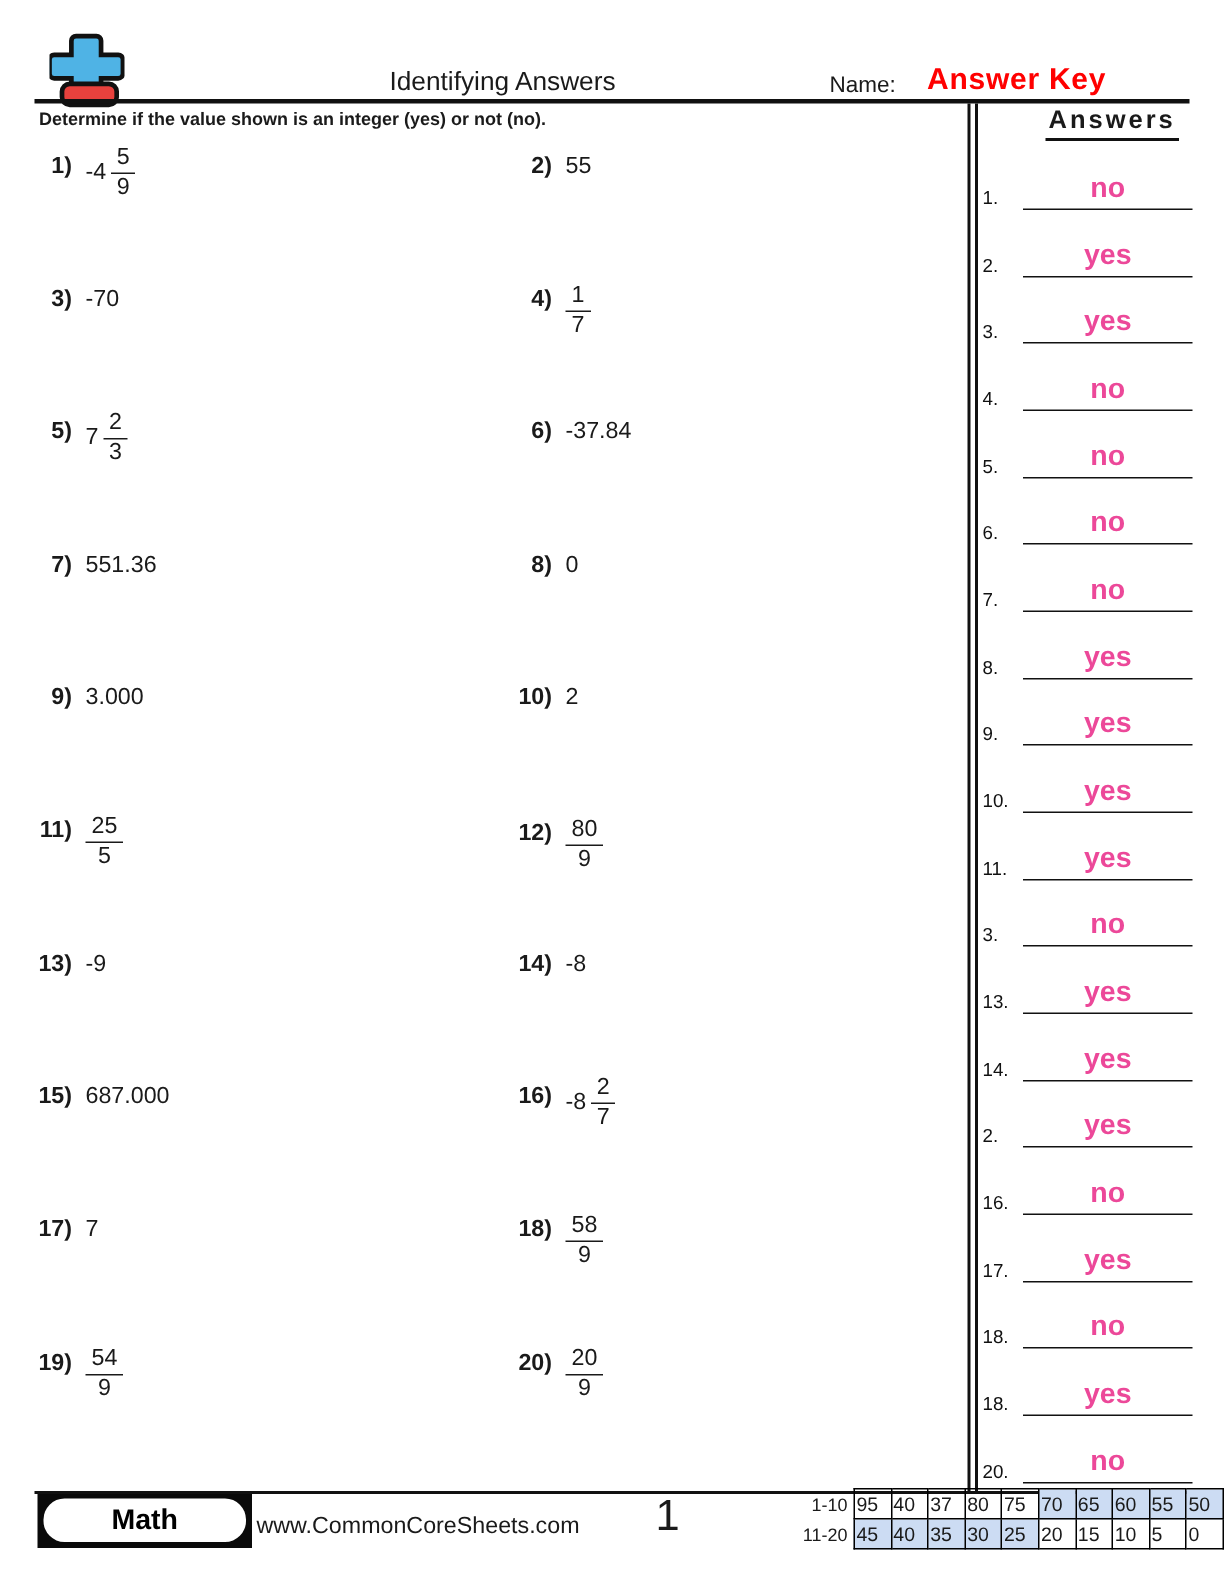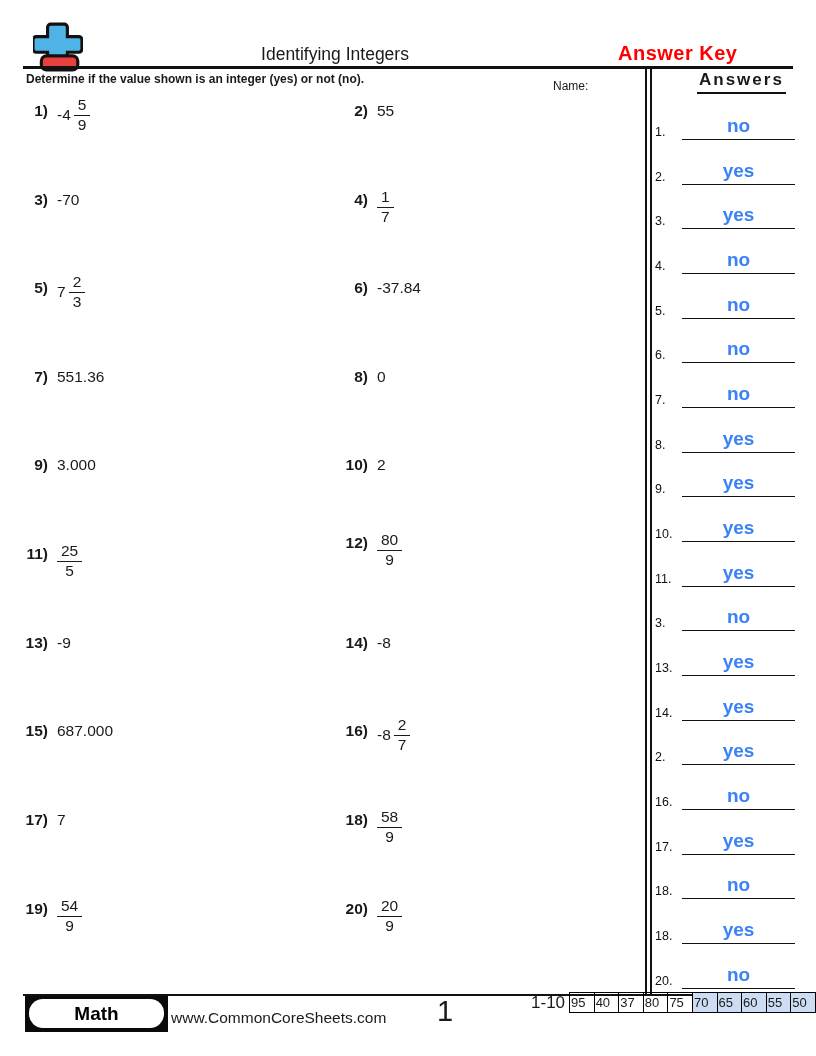--- a/index.html
+++ b/index.html
@@ -3,65 +3,65 @@
 <meta charset="utf-8">
 <style>
   html,body{margin:0;padding:0;background:#fff;}
   #page{
     position:relative;width:816px;height:1056px;background:#ffffff;
     font-family:"Liberation Sans","DejaVu Sans",sans-serif;color:#1a1a1a;overflow:hidden;
   }
   
   #logo{position:absolute;left:33px;top:22px;}
   #title{position:absolute;left:120px;top:44px;width:430px;text-align:center;font-size:17.5px;font-weight:500;}
-  #name-label{position:absolute;left:553px;top:48px;font-size:12px;margin-top:31px;}
+  #name-label{position:absolute;left:553px;top:48px;font-size:15px;}
   #answer-key{position:absolute;left:618px;top:42px;font-size:20px;font-weight:700;color:#ff0000;letter-spacing:.5px;}
   #header-rule{position:absolute;left:23px;top:66px;width:770px;height:3px;background:#111;}
   #instruction{position:absolute;left:26px;top:72px;font-size:12px;font-weight:700;}
   #divider{position:absolute;left:645px;top:69px;width:3px;height:925px;border-left:2px solid #111;border-right:2px solid #111;}
   
   #answers-title{position:absolute;left:697px;top:70px;font-size:17px;font-weight:700;letter-spacing:2px;border-bottom:2.5px solid #111;padding:0 2px 2px;}
   .ans{position:absolute;left:652px;width:143px;height:30px;}
   .ans .anum{position:absolute;left:3px;bottom:1px;font-size:12.5px;color:#111;}
   .ans .aline{position:absolute;left:30px;width:113px;bottom:0;height:0;border-bottom:1.8px solid #111;}
-  .ans .aval{position:absolute;left:30px;width:113px;bottom:3px;text-align:center;font-size:19px;font-weight:700;color:#3b82f6;}
+  .ans .aval{position:absolute;left:30px;width:113px;bottom:3px;text-align:center;font-size:19px;font-weight:700;color:#ec4899;}
   
   .problem{position:absolute;display:flex;align-items:flex-start;font-size:15.5px;line-height:1.18;}
   .col-l{left:16px;}
   .col-r{left:336px;}
   .pnum{width:32px;text-align:right;font-weight:700;margin-right:9px;flex:none;}
   .frac{display:inline-flex;flex-direction:column;align-items:center;line-height:1.08;}
   .frac .fnum{padding:0 4px 1px;border-bottom:1.6px solid #1a1a1a;}
   .frac .fden{padding:1px 4px 0;}
   .fracwrap{margin-top:-2px;}
   .mixedwrap{display:flex;align-items:center;margin-top:-5px;}
   .mixedwrap .whole{margin-right:3px;}
   
   #footer-rule{position:absolute;left:23px;top:994px;width:770px;height:2px;background:#111;}
   #badge-box{position:absolute;left:25px;top:996px;width:143px;height:36px;background:#0a0a0a;}
   #badge-pill{position:absolute;left:4px;top:3px;right:4px;bottom:4px;background:#fff;border-radius:14px;
     display:flex;align-items:center;justify-content:center;font-size:19px;font-weight:700;color:#000;}
   #website{position:absolute;left:171px;top:1009px;font-size:15.5px;}
   #page-number{position:absolute;left:425px;top:995px;width:40px;text-align:center;font-size:29px;}
   #score-table{position:absolute;left:529px;top:992px;border-collapse:collapse;}
   #score-table td{font-size:13px;border:1.2px solid #000;width:22px;height:19px;padding:0 1px;}
-  #score-table td.rlabel{border:none;font-size:17px;text-align:right;padding-right:4px;width:36px;}
+  #score-table td.rlabel{border:none;font-size:12px;text-align:right;padding-right:4px;width:36px;}
   #score-table td.shaded{background:#ccdcf3;}
 </style>
 </head>
 <body>
 
 <div id="page">
 
   <svg id="logo" width="50" height="50" viewBox="0 0 48 48">
     <path d="M17,2 h13 a3,3 0 0 1 3,3 v9 h11 a3,3 0 0 1 3,3 v9 a3,3 0 0 1 -3,3 h-11 v9 a3,3 0 0 1 -3,3 h-13 a3,3 0 0 1 -3,-3 v-9 h-11 a3,3 0 0 1 -3,-3 v-9 a3,3 0 0 1 3,-3 h11 v-9 a3,3 0 0 1 3,-3 z" fill="#4fb3e5" stroke="#111" stroke-width="3"></path>
     <rect x="8" y="32.5" width="35" height="13.5" rx="5" fill="#e8413d" stroke="#111" stroke-width="3"></rect>
   </svg>
 
-  <div id="title">Identifying Integers</div>
+  <div id="title">Identifying Answers</div>
   <div id="name-label">Name:</div>
   <div id="answer-key">Answer Key</div>
   <div id="header-rule"></div>
   <div id="instruction">Determine if the value shown is an integer (yes) or not (no).</div>
   <div id="divider"></div>
 
   <div class="problem col-l" style="top:102px">
     <span class="pnum">1)</span>
     <span class="mixedwrap">
       <span class="whole">-4</span>
@@ -121,21 +121,21 @@
     <span>2</span>
   </div>
 
   <div class="problem col-l" style="top:545px">
     <span class="pnum">11)</span>
     <span class="frac fracwrap">
       <span class="fnum">25</span>
       <span class="fden">5</span>
     </span>
   </div>
-  <div class="problem col-r" style="top:534px">
+  <div class="problem col-r" style="top:547px">
     <span class="pnum">12)</span>
     <span class="frac fracwrap">
       <span class="fnum">80</span>
       <span class="fden">9</span>
     </span>
   </div>
 
   <div class="problem col-l" style="top:634px">
     <span class="pnum">13)</span>
     <span>-9</span>
@@ -305,16 +305,29 @@
       <td>40</td>
       <td>37</td>
       <td>80</td>
       <td>75</td>
       <td class="shaded">70</td>
       <td class="shaded">65</td>
       <td class="shaded">60</td>
       <td class="shaded">55</td>
       <td class="shaded">50</td>
     </tr>
+    <tr>
+      <td class="rlabel">11-20</td>
+      <td class="shaded">45</td>
+      <td class="shaded">40</td>
+      <td class="shaded">35</td>
+      <td class="shaded">30</td>
+      <td class="shaded">25</td>
+      <td>20</td>
+      <td>15</td>
+      <td>10</td>
+      <td>5</td>
+      <td>0</td>
+    </tr>
   </tbody>
     </table>
 
 </div>
 
 </body></html>

